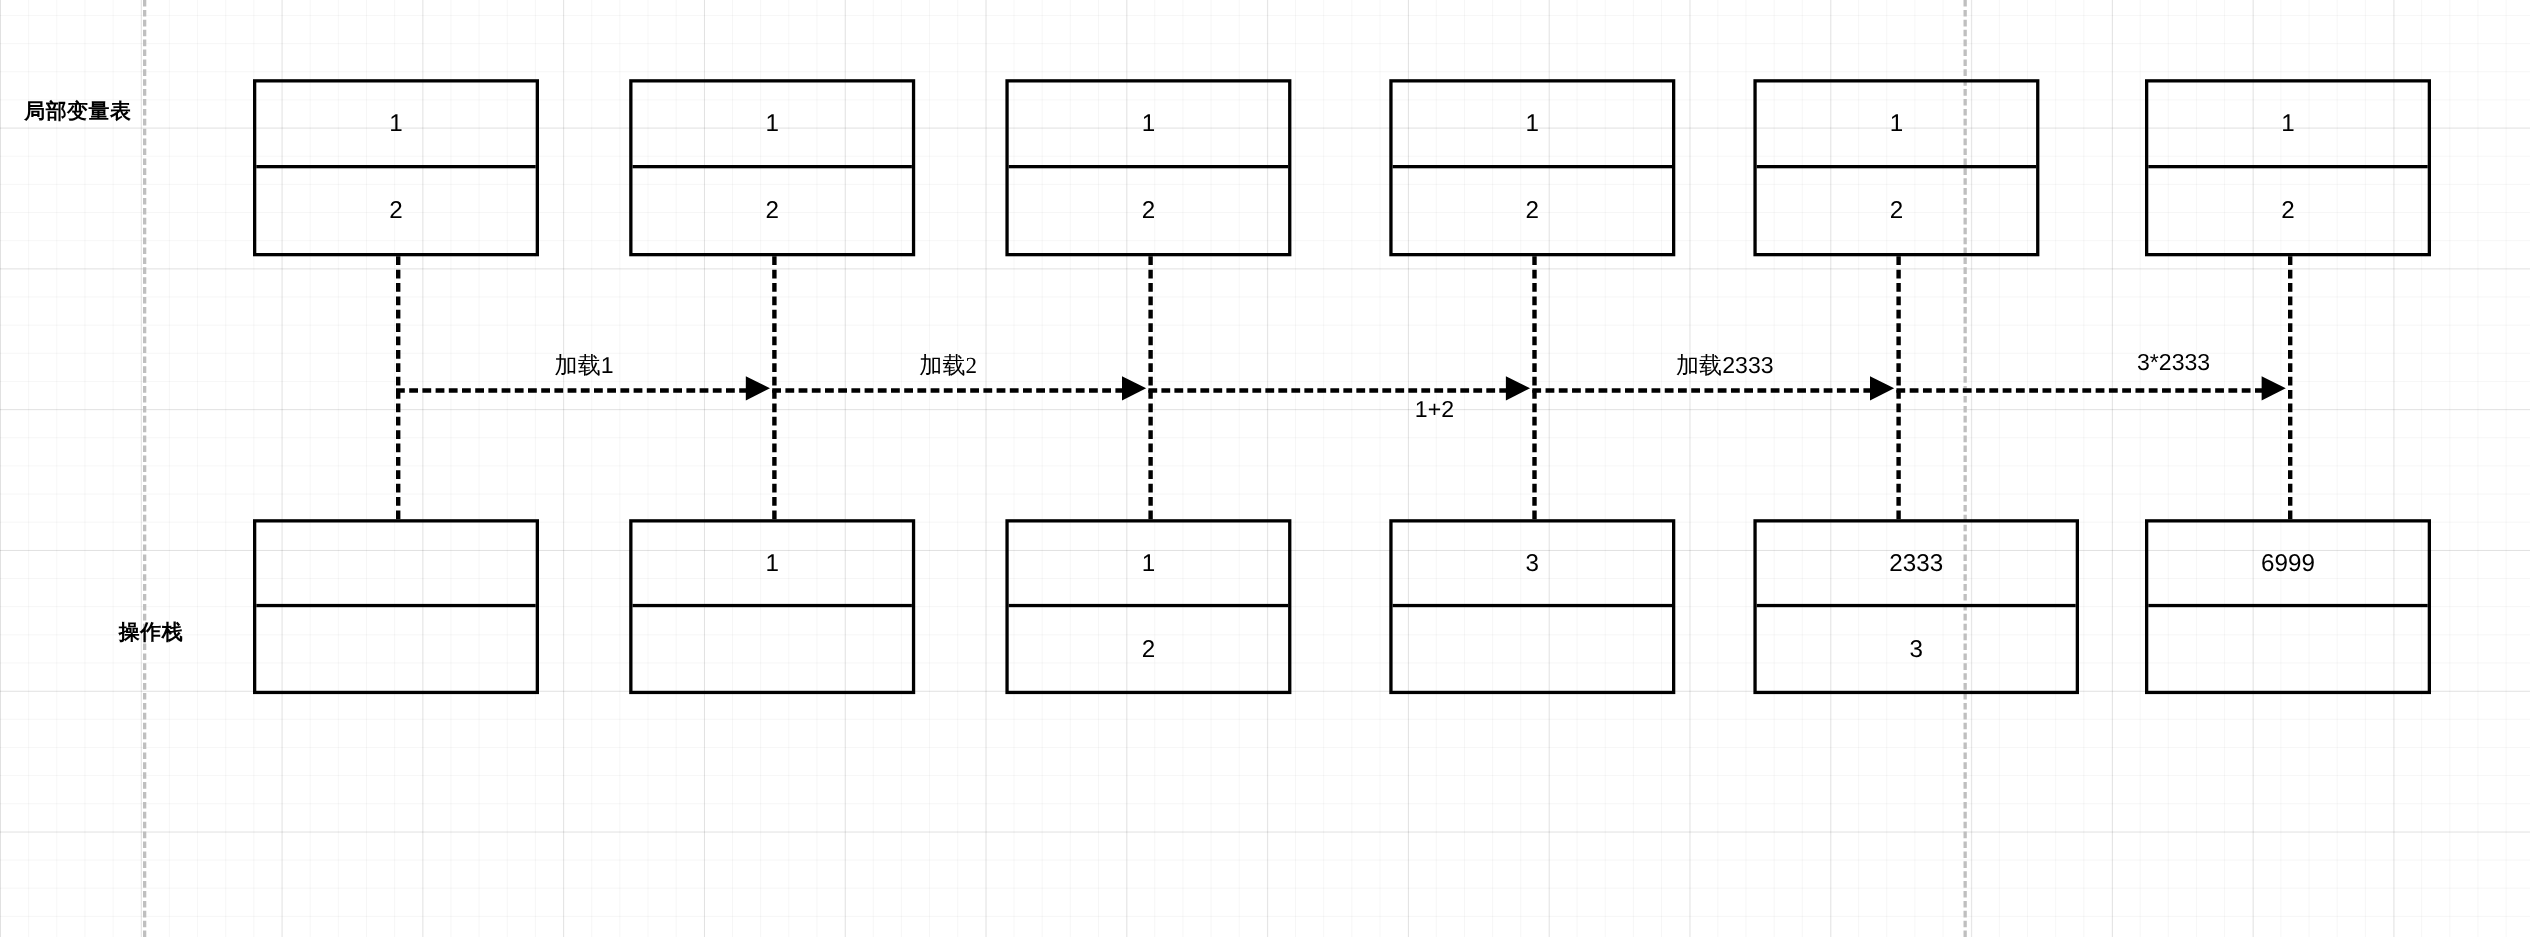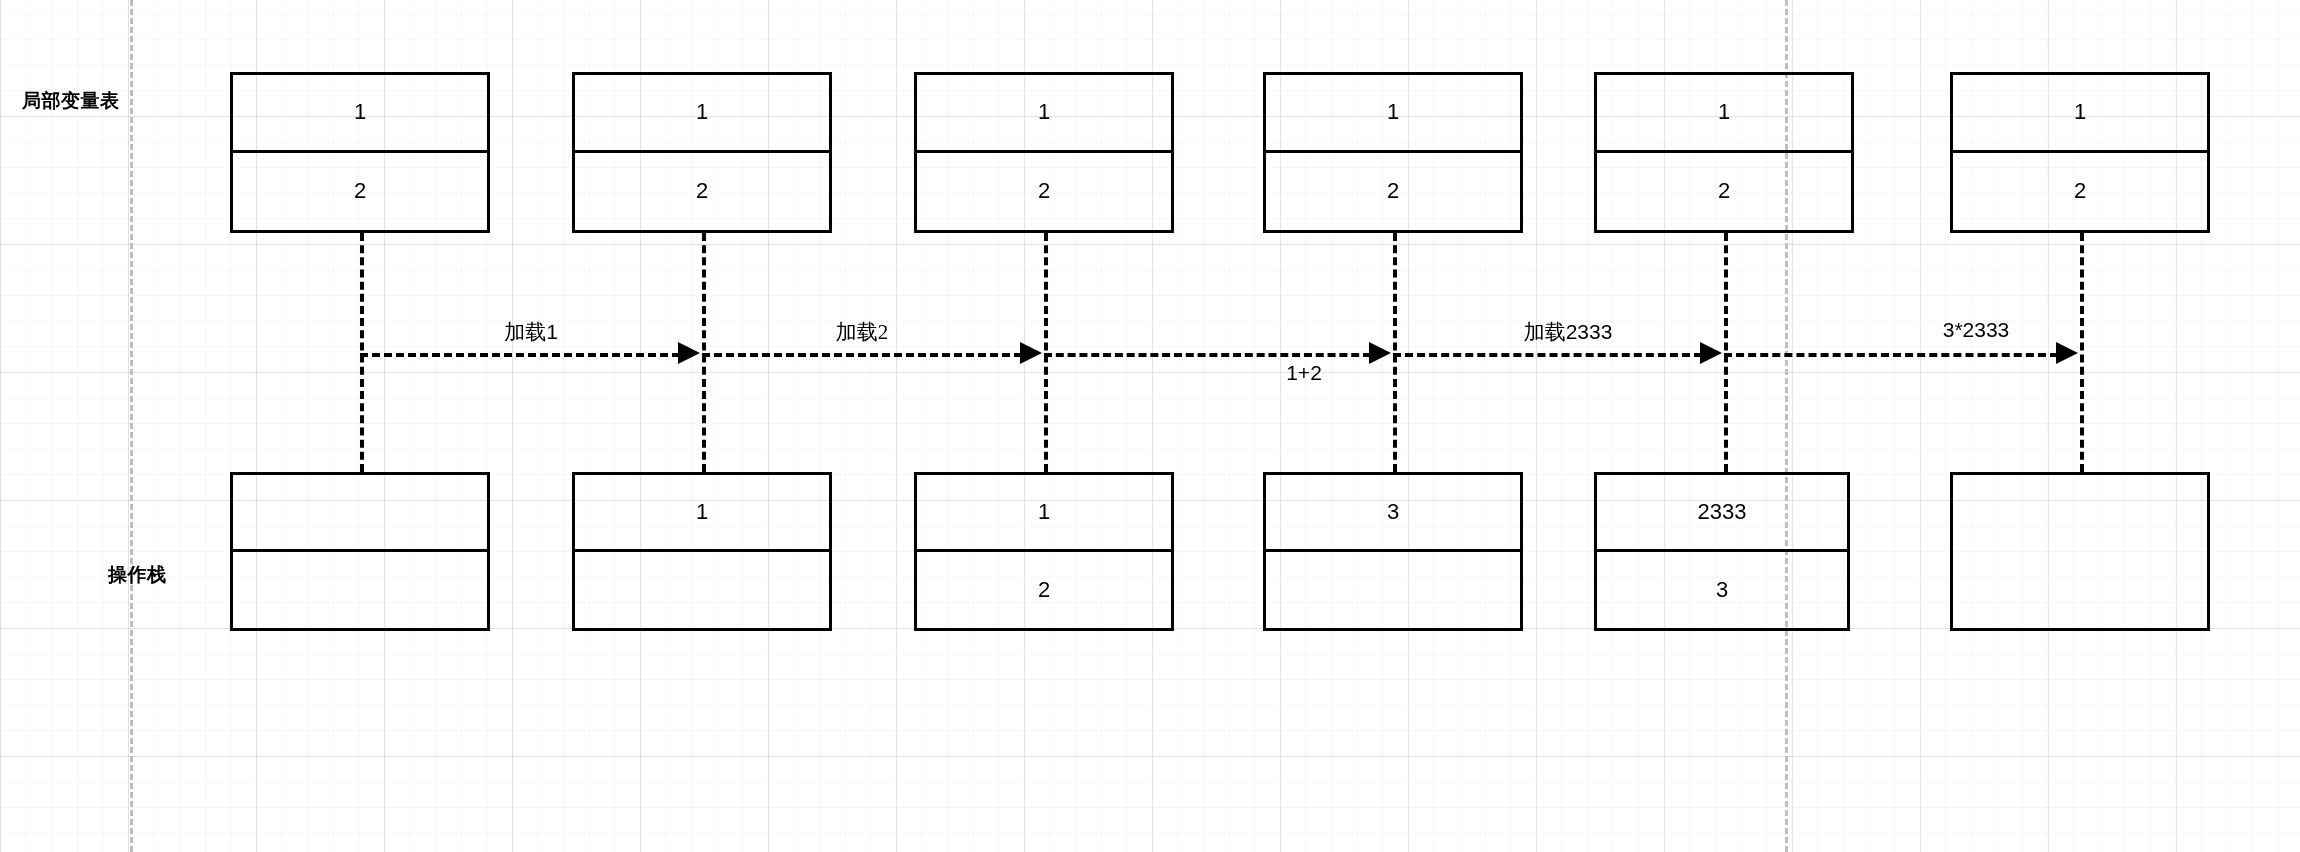--- a/index.html
+++ b/index.html
@@ -142,25 +142,26 @@
     <div class="cell"></div>
   </div>
   <div class="box" style="left:914px; top:472px; width:260px; height:159px;">
     <div class="cell top">1</div>
     <div class="cell">2</div>
   </div>
   <div class="box" style="left:1263px; top:472px; width:260px; height:159px;">
     <div class="cell top">3</div>
     <div class="cell"></div>
   </div>
-  <div class="box" style="left:1594px; top:472px; width:256px; height:159px;">
+  <div class="box" style="left:1594px; top:472px; width:296px; height:159px;">
     <div class="cell top">2333</div>
     <div class="cell">3</div>
   </div>
   <div class="box" style="left:1950px; top:472px; width:260px; height:159px;">
+    <div class="cell top">6999</div>
     <div class="cell"></div>
   </div>
 
   <div class="vline" style="left:360px; top:233px; height:239px;"></div>
   <div class="vline" style="left:702px; top:233px; height:239px;"></div>
   <div class="vline" style="left:1044px; top:233px; height:239px;"></div>
   <div class="vline" style="left:1393px; top:233px; height:239px;"></div>
   <div class="vline" style="left:1724px; top:233px; height:239px;"></div>
   <div class="vline" style="left:2080px; top:233px; height:239px;"></div>
 

